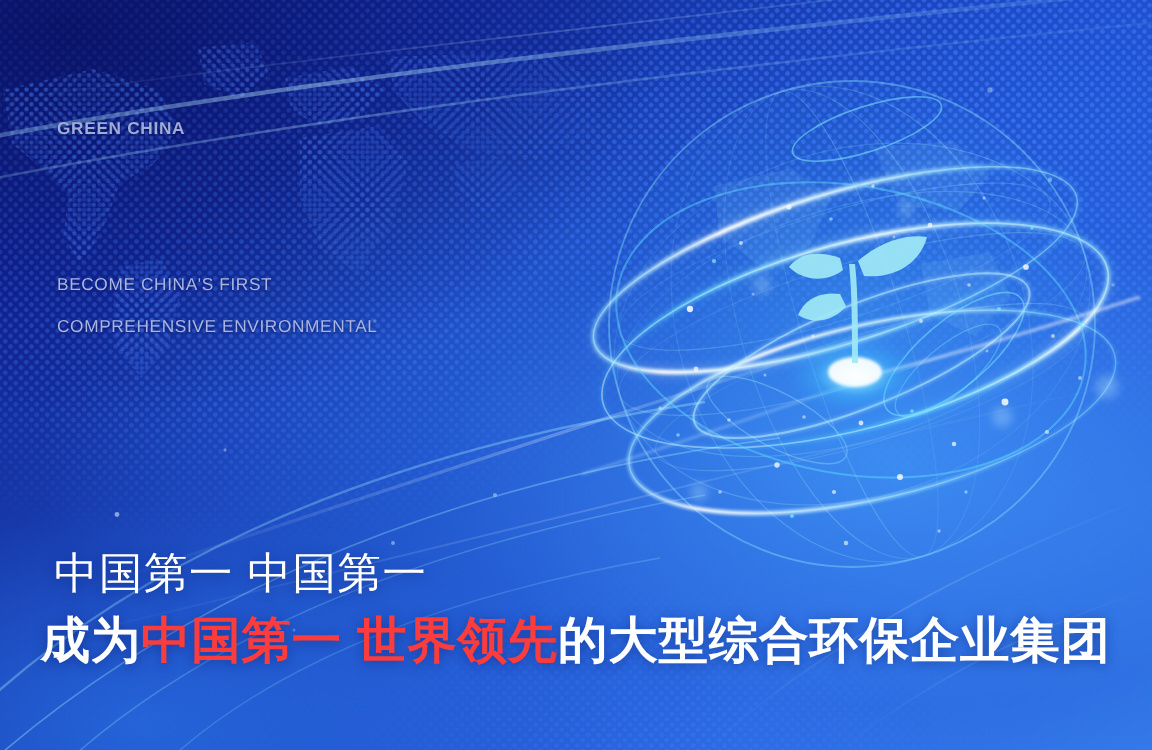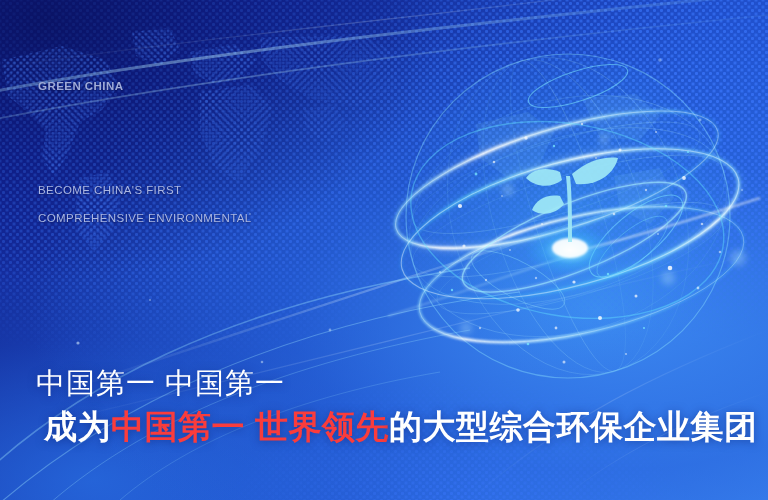--- a/index.html
+++ b/index.html
@@ -81,21 +81,21 @@
   .eng-mid div, .eng-top div{white-space:nowrap;}
 
   .cn1{
     position:absolute;left:36px;top:366px;
     color:#ffffff;
     font-size:29px;font-weight:300;letter-spacing:1px;line-height:34px;
     white-space:nowrap;
     text-shadow:0 1px 8px rgba(10,30,110,.5);
   }
   .cn2{
-    position:absolute;left:44px;top:407px;
+    position:absolute;left:27px;top:407px;
     font-size:33px;font-weight:bold;letter-spacing:.5px;line-height:40px;
     white-space:nowrap;
     color:#ffffff;
     text-shadow:0 1px 8px rgba(10,30,110,.5);
   }
   .cn2 .hl{color:#fa3c3c;}
   .cn2 .sp{display:inline-block;width:10px;}
   .cn1 .sp{display:inline-block;width:9px;}
 </style>
 </head>

